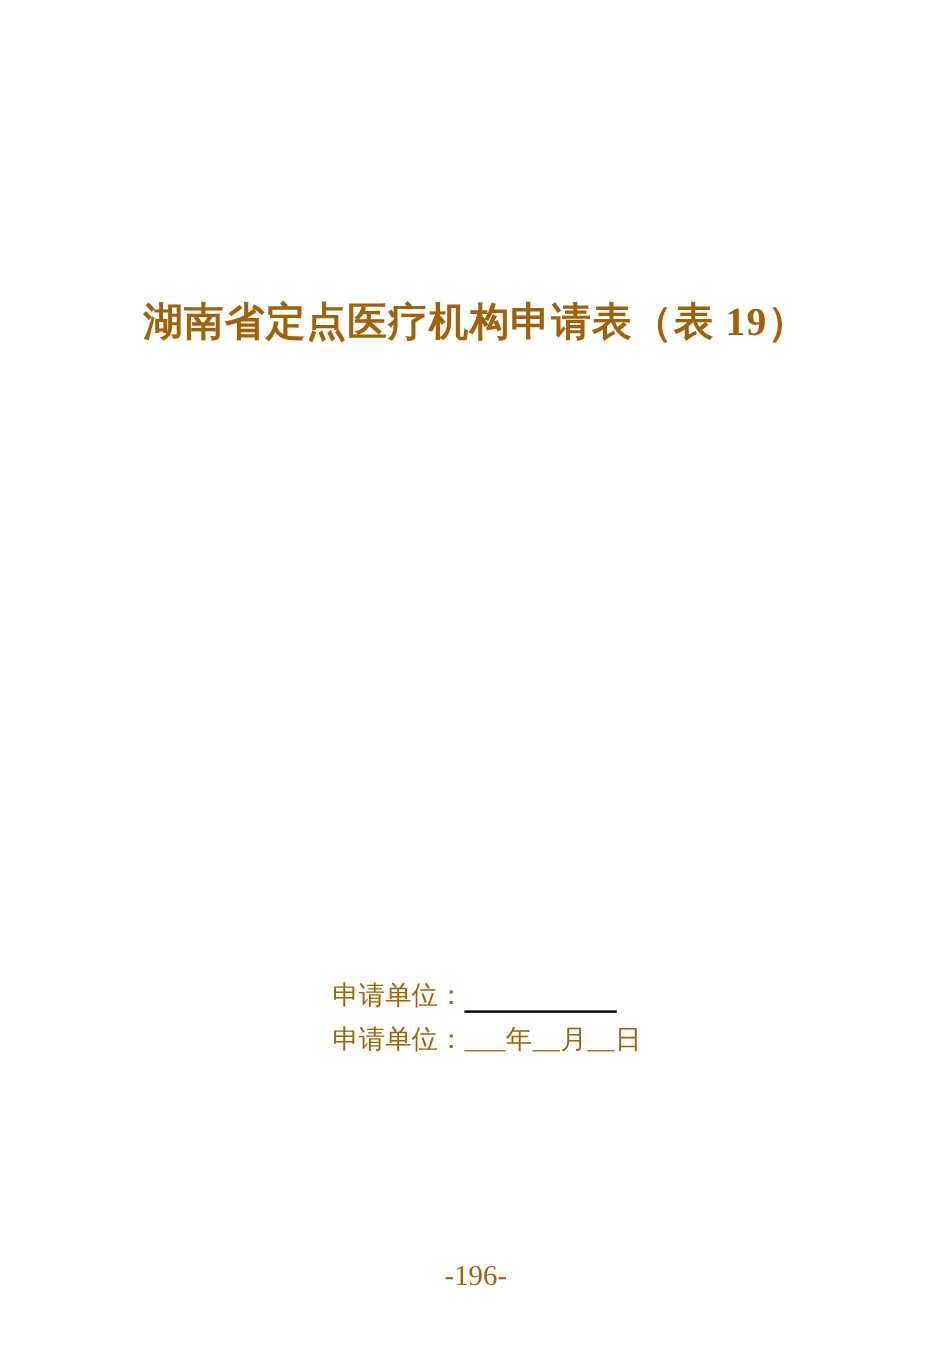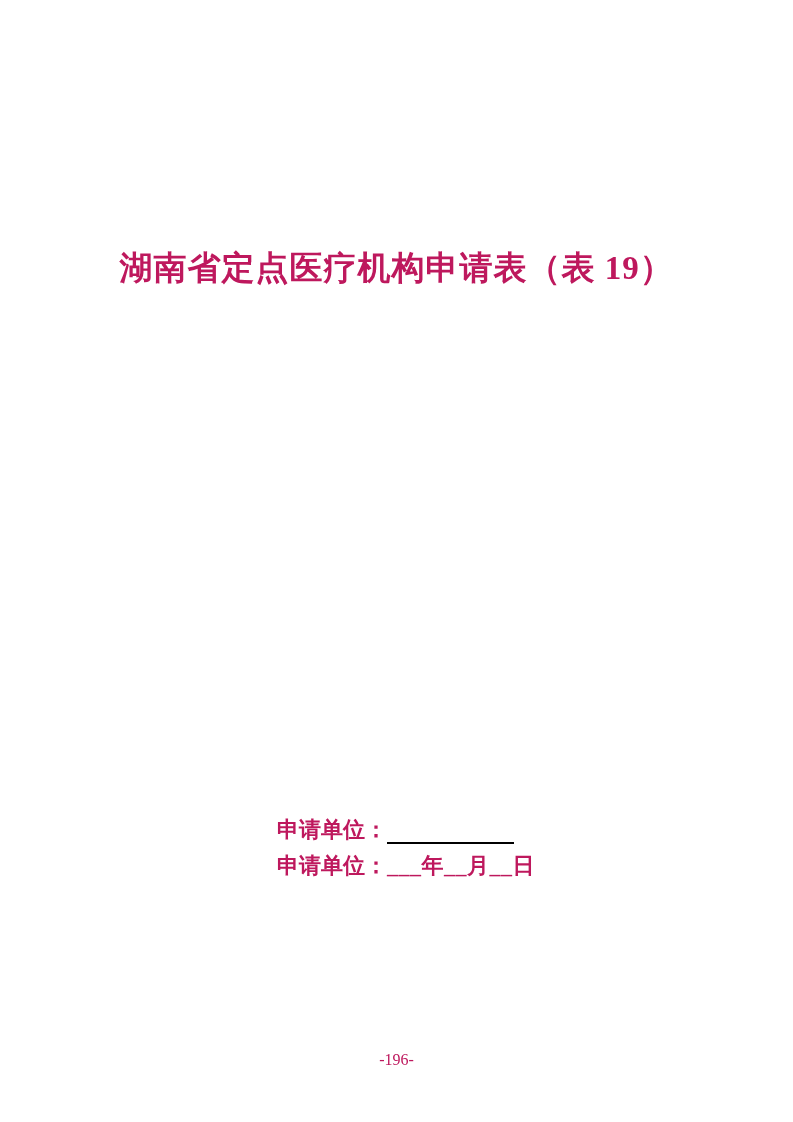--- a/index.html
+++ b/index.html
@@ -5,42 +5,42 @@
   html, body {
     margin: 0;
     padding: 0;
     background: #ffffff;
   }
   .page {
     position: relative;
     width: 793px;
     height: 1122px;
     background: #ffffff;
-    color: #be185d;
+    color: #a16207;
     font-family: "Liberation Serif", "DejaVu Serif", serif;
     overflow: hidden;
   }
   .doc-title {
     position: absolute;
     top: 246px;
     left: 0;
     width: 100%;
     margin: 0;
     text-align: center;
     font-size: 33px;
     font-weight: bold;
     letter-spacing: 1px;
     white-space: nowrap;
   }
   .applicant-block {
     position: absolute;
     top: 812px;
     left: 277px;
     font-size: 22px;
-    font-weight: bold;
+    font-weight: normal;
     line-height: 36px;
     white-space: nowrap;
   }
   .applicant-row {
     height: 36px;
   }
   .fill-line {
     display: inline-block;
     width: 127px;
     height: 26px;
@@ -49,21 +49,21 @@
   }
   .date-value {
     letter-spacing: 0.5px;
   }
   .page-number {
     position: absolute;
     top: 1051px;
     left: 0;
     width: 100%;
     text-align: center;
-    font-size: 16px;
+    font-size: 24px;
     font-weight: normal;
   }
 </style>
 </head>
 <body>
 
 <div class="page">
 
   <h1 class="doc-title">湖南省定点医疗机构申请表（表 19）</h1>
 

